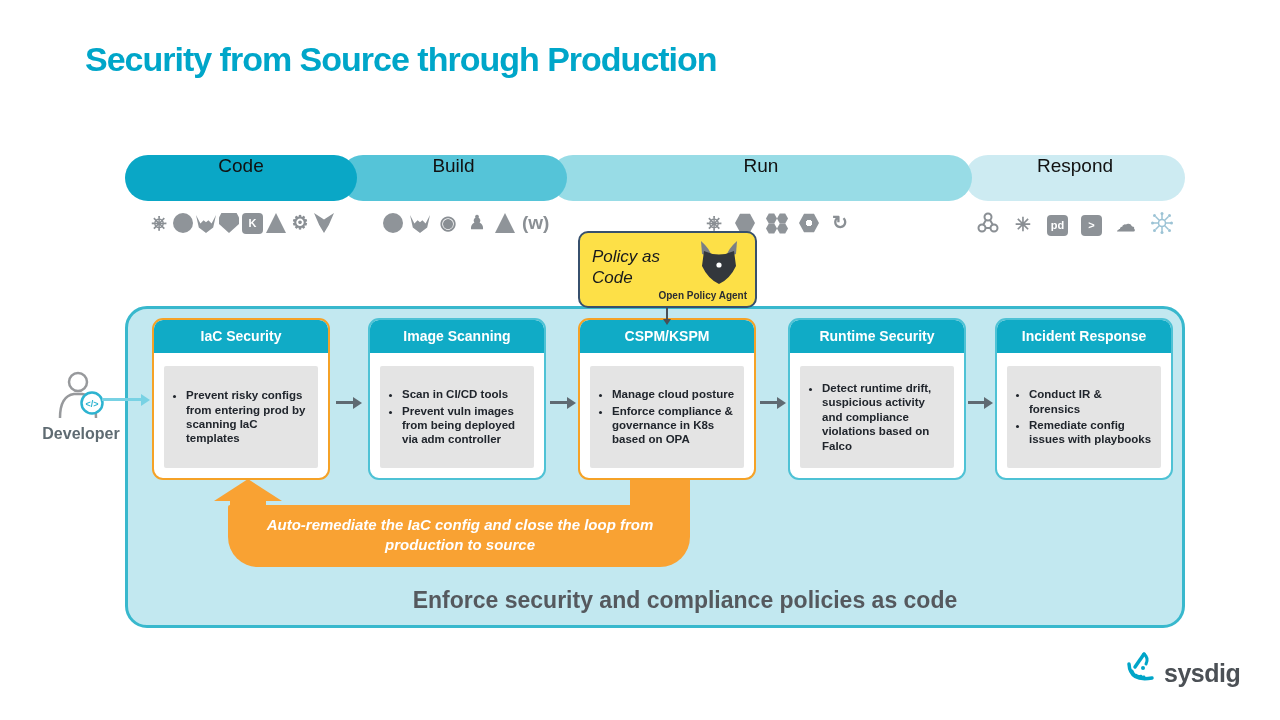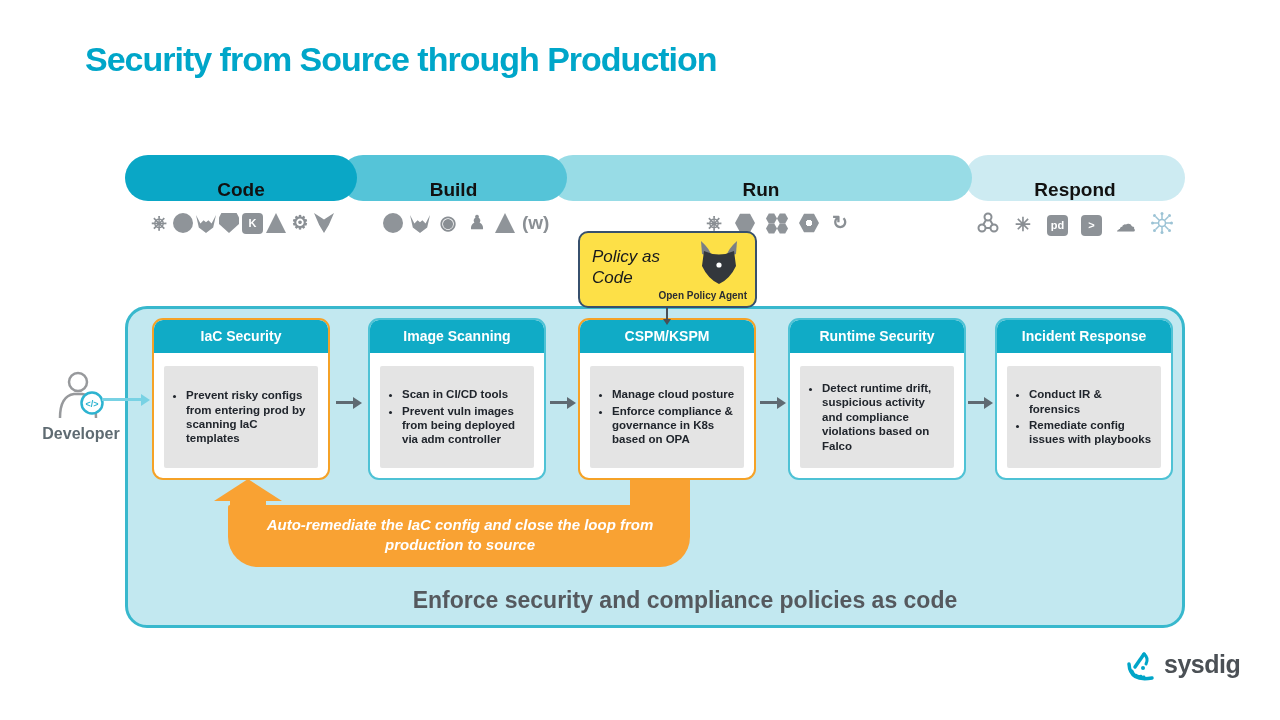--- a/index.html
+++ b/index.html
@@ -6,22 +6,22 @@
   html,body { width:1280px; height:720px; background:#ffffff; overflow:hidden;
               font-family:"Liberation Sans", sans-serif; }
   .slide { position:relative; width:1280px; height:720px; background:#fff; }
 
   
   .title { position:absolute; left:85px; top:40px; font-size:34px; font-weight:bold;
            color:#00a6c9; letter-spacing:-1px; }
 
   
   .stage { position:absolute; top:155px; height:46px; border-radius:23px;
-           display:flex; align-items:flex-end; justify-content:center;
-           font-size:19px; font-weight:bold; color:#111; }
+           display:flex; align-items:flex-start; justify-content:center;
+           font-size:19px; font-weight:normal; color:#111; }
   .stage.code    { left:125px; width:232px; background:#0aa7c6; z-index:4; }
   .stage.build   { left:340px; width:227px; background:#55c4d8; z-index:3; }
   .stage.run     { left:550px; width:422px; background:#98dce6; z-index:2; }
   .stage.respond { left:965px; width:220px; background:#cdebf2; z-index:1; }
 
   
   .icon-row { position:absolute; top:211px; display:flex; align-items:center; }
   .icon-row.code    { left:148px; gap:3px; }
   .icon-row.build   { left:383px; gap:7px; }
   .icon-row.run     { left:703px; gap:10px; }
@@ -112,21 +112,21 @@
                     border-bottom:22px solid #f9a233; z-index:4; }
   .loop-text { position:absolute; left:248px; top:515px; width:424px; z-index:5;
                text-align:center; font-size:15px; font-weight:bold; font-style:italic;
                color:#fff; line-height:1.35; }
 
   
   .caption { position:absolute; left:155px; top:587px; width:1060px; text-align:center;
              font-size:23px; font-weight:bold; color:#55595e; z-index:5; }
 
   
-  .brand { position:absolute; left:1122px; top:650px; display:flex; align-items:flex-start; }
+  .brand { position:absolute; left:1122px; top:650px; display:flex; align-items:center; }
   .brand-text { font-size:25px; font-weight:bold; color:#4b5055; letter-spacing:-0.5px;
                 margin-left:2px; }
 </style>
 </head>
 <body>
 
 <div class="slide">
 
   <div class="title">Security from Source through Production</div>
 

